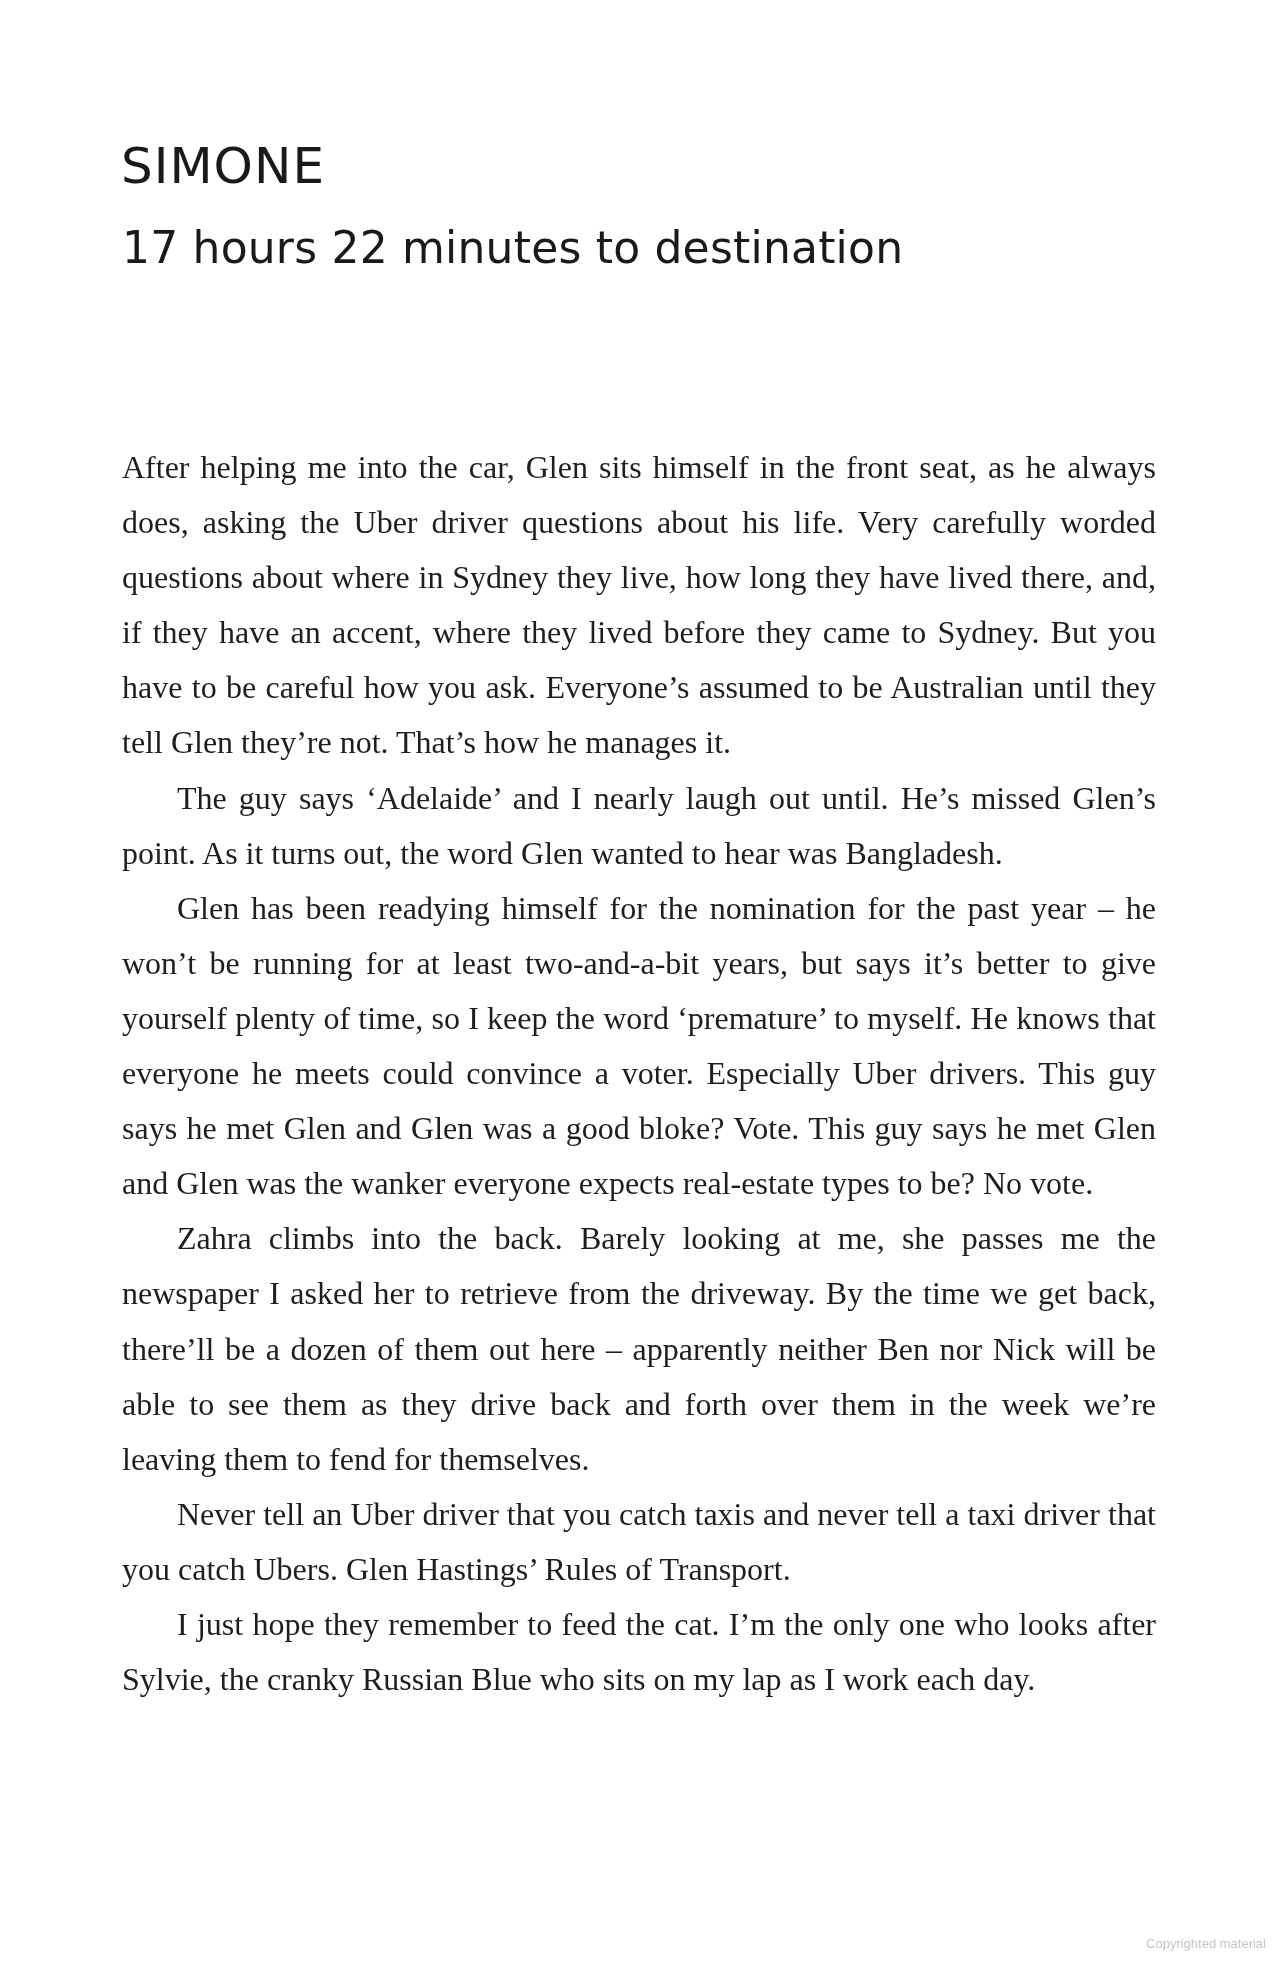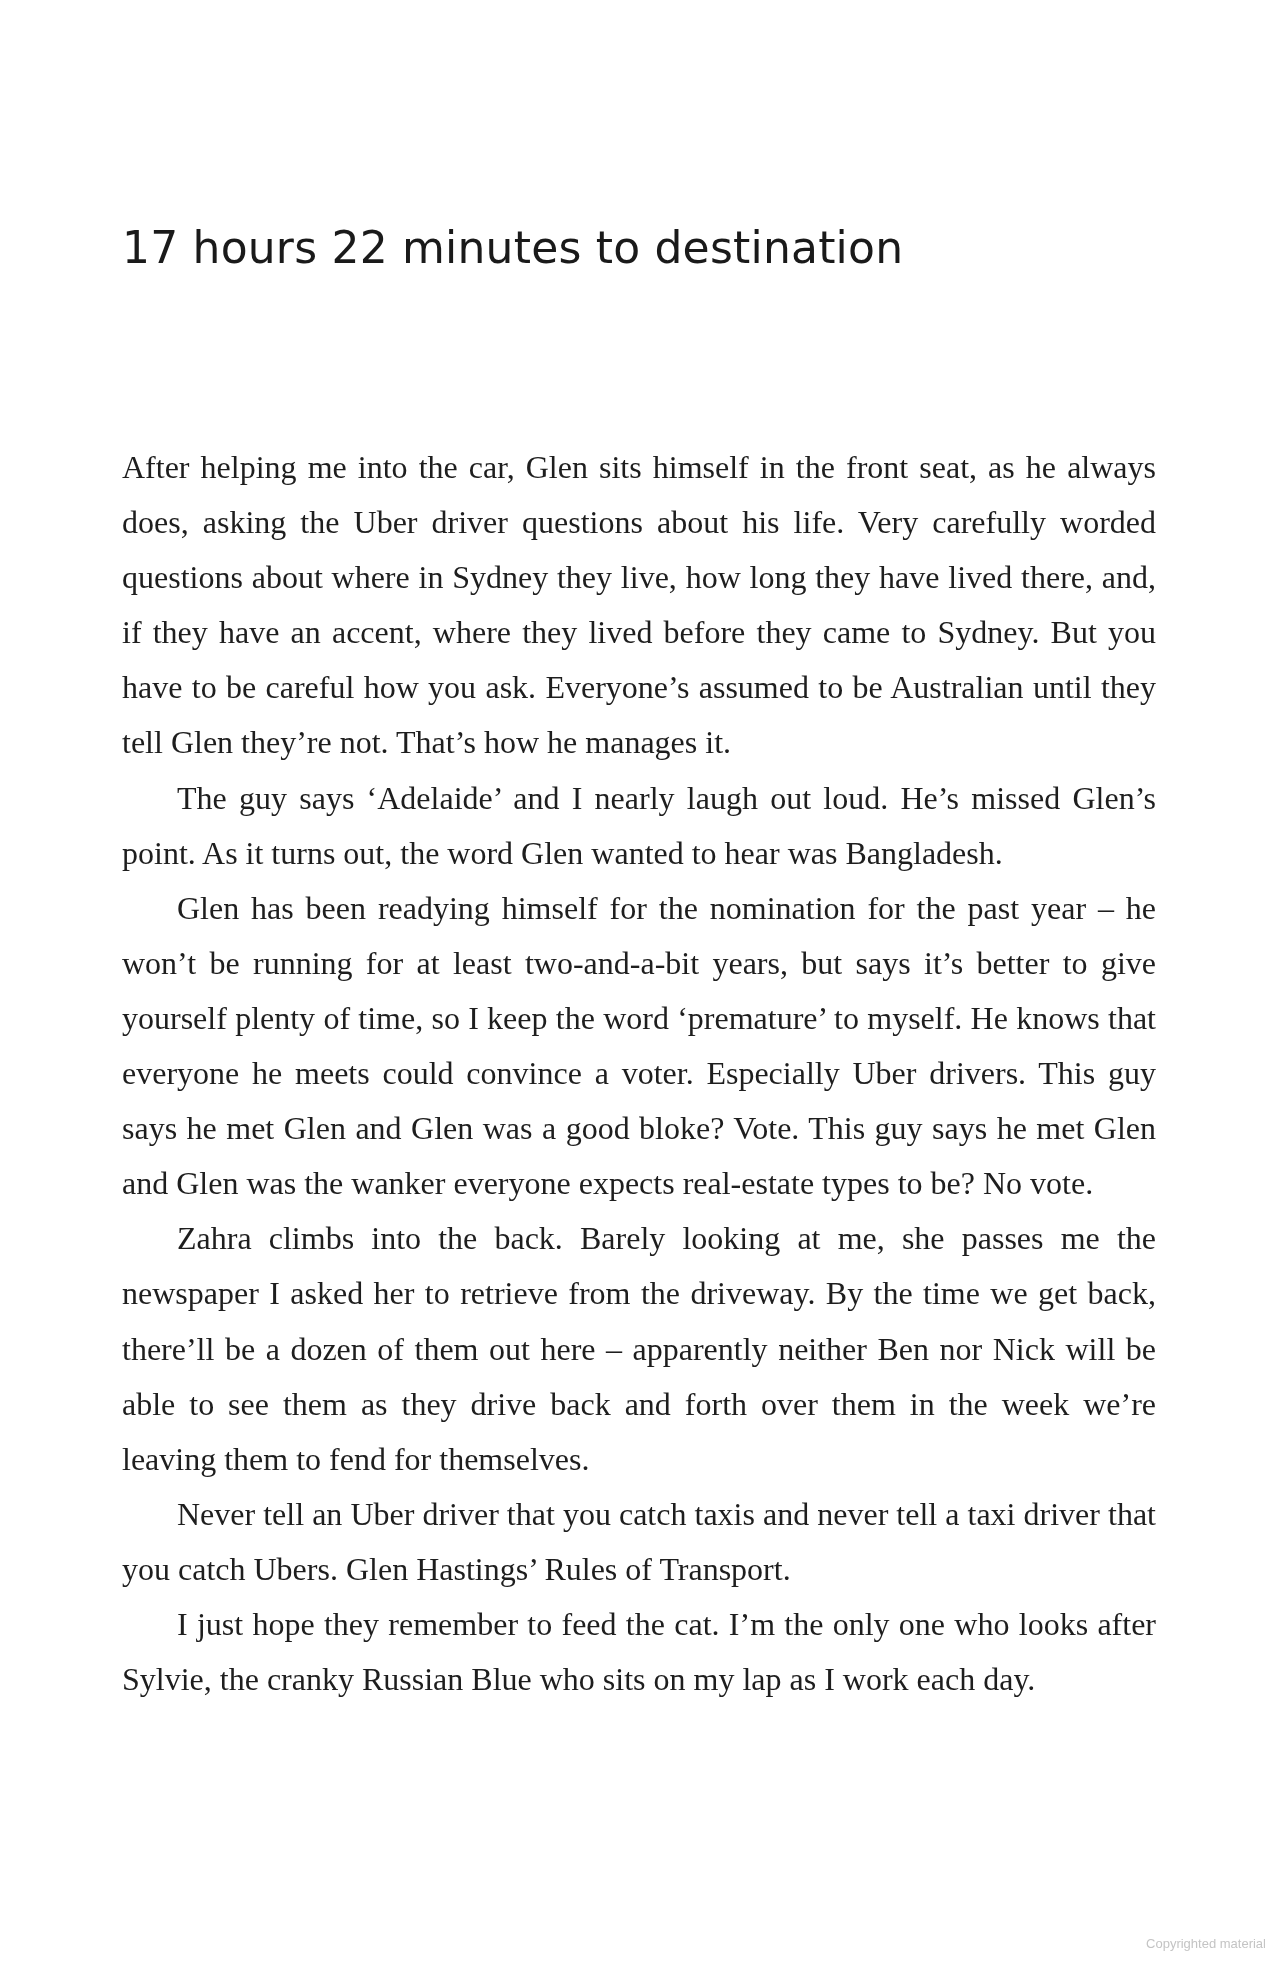--- a/index.html
+++ b/index.html
@@ -70,25 +70,26 @@
     bottom: 12px;
     font-family: "Liberation Sans", sans-serif;
     font-size: 13px;
     color: #c4c4c4;
   }
 </style>
 </head>
 <body>
 
 <div class="page">
+  <h1 class="chapter-title">SIMONE</h1>
   <h2 class="chapter-subtitle">17 hours 22 minutes to destination</h2>
 
   <div class="body-text">
     <p>After helping me into the car, Glen sits himself in the front seat, as he always does, asking the Uber driver questions about his life. Very carefully worded questions about where in Sydney they live, how long they have lived there, and, if they have an accent, where they lived before they came to Sydney. But you have to be careful how you ask. Everyone’s assumed to be Australian until they tell Glen they’re not. That’s how he manages it.</p>
-    <p class="indent">The guy says ‘Adelaide’ and I nearly laugh out loud. He’s missed Glen’s point. As it turns out, the word Glen wanted to hear was Bangladesh.</p>
+    <p class="indent">The guy says ‘Adelaide’ and I nearly laugh out until. He’s missed Glen’s point. As it turns out, the word Glen wanted to hear was Bangladesh.</p>
     <p class="indent">Glen has been readying himself for the nomination for the past year – he won’t be running for at least two-and-a-bit years, but says it’s better to give yourself plenty of time, so I keep the word ‘premature’ to myself. He knows that everyone he meets could convince a voter. Especially Uber drivers. This guy says he met Glen and Glen was a good bloke? Vote. This guy says he met Glen and Glen was the wanker everyone expects real-estate types to be? No vote.</p>
     <p class="indent">Zahra climbs into the back. Barely looking at me, she passes me the newspaper I asked her to retrieve from the driveway. By the time we get back, there’ll be a dozen of them out here – apparently neither Ben nor Nick will be able to see them as they drive back and forth over them in the week we’re leaving them to fend for themselves.</p>
     <p class="indent">Never tell an Uber driver that you catch taxis and never tell a taxi driver that you catch Ubers. Glen Hastings’ Rules of Transport.</p>
     <p class="indent">I just hope they remember to feed the cat. I’m the only one who looks after Sylvie, the cranky Russian Blue who sits on my lap as I work each day.</p>
   </div>
 
   <div class="watermark">Copyrighted material</div>
 </div>
 
 </body></html>

